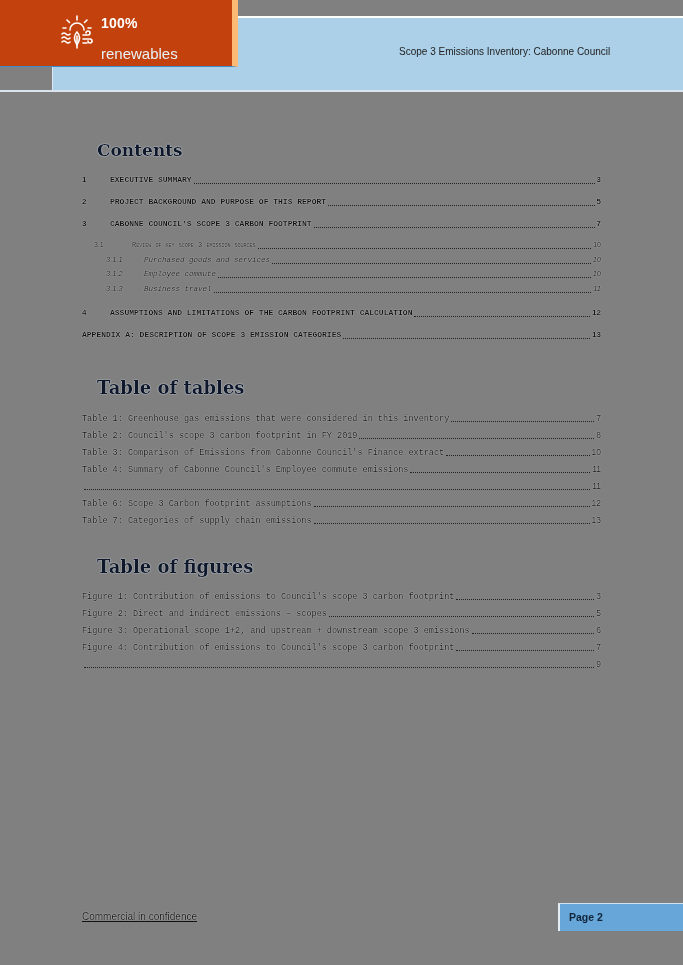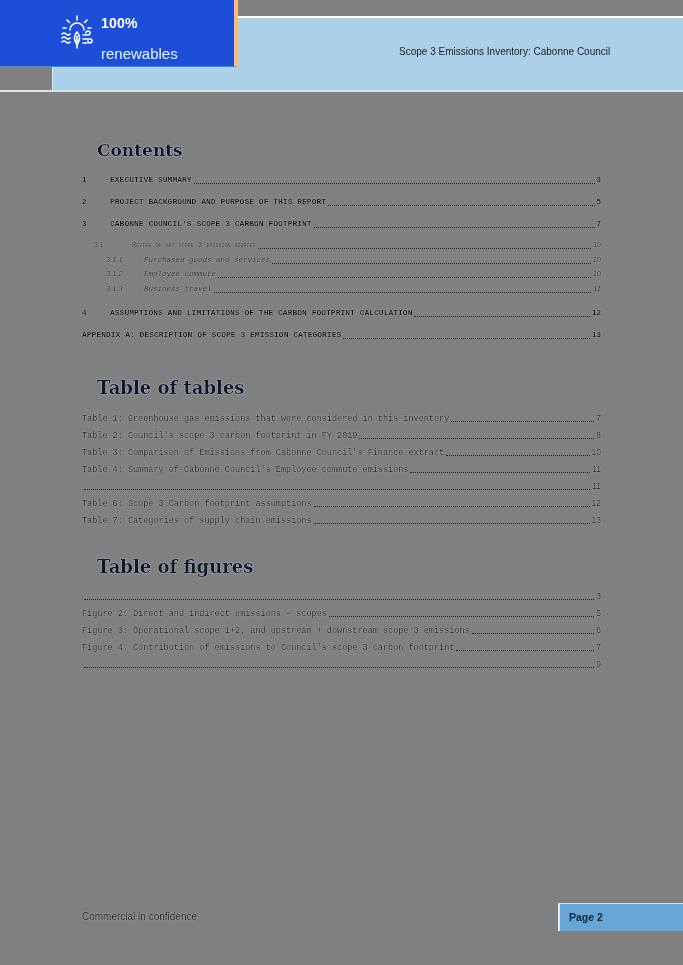--- a/index.html
+++ b/index.html
@@ -6,21 +6,21 @@
   body {
     width: 683px; height: 965px; position: relative; overflow: hidden;
     background: #808080;
     font-family: "Liberation Sans", sans-serif;
     color: #000;
   }
   .hdr-gray-top { position: absolute; left: 238px; top: 0; width: 445px; height: 16px; background: #808080; }
   .hdr-white-line { position: absolute; left: 238px; top: 16px; width: 445px; height: 2px; background: #ffffff; }
   .hdr-band { position: absolute; left: 52px; top: 18px; width: 631px; height: 72px; background: #abd0e8; border-left: 1px solid #dbe9f4; box-sizing: border-box; }
   .hdr-bottom-line { position: absolute; left: 0; top: 90px; width: 683px; height: 2px; background: #d9e4ec; }
-  .logo-box { position: absolute; left: 0; top: 0; width: 238px; height: 67px; background: #1d4ed8; border-right: 4px solid #fdba74; border-bottom: 1px solid #3d8ccb; box-sizing: border-box; }
+  .logo-box { position: absolute; left: 0; top: 0; width: 238px; height: 67px; background: #c2410c; border-right: 6px solid #fdba74; border-bottom: 1px solid #3d8ccb; box-sizing: border-box; }
   .logo-gray { position: absolute; left: 0; top: 67px; width: 52px; height: 23px; background: #808080; }
   .logo-icon { position: absolute; left: 60px; top: 14px; width: 34px; height: 36px; }
   .logo-text { position: absolute; left: 101px; top: 16px; color: #fff; line-height: 1; }
   .logo-text .l1 { font-size: 14px; font-weight: bold; display: block; letter-spacing: 0.2px; }
   .logo-text .l2 { font-size: 15px; display: block; margin-top: 16px; color: #e8f2fa; }
   .hdr-title { position: absolute; left: 399px; top: 46px; font-size: 10px; color: #222; white-space: nowrap; }
 
   .h { position: absolute; left: 97px; font-family: "DejaVu Serif", serif; font-weight: bold; color: #0f172a;
        text-shadow: 0 0 1px #fff, 0 0 1px #cfe6fa; white-space: nowrap; }
   .h.contents { top: 140px; font-size: 17px; }
@@ -36,21 +36,21 @@
   .row .pg { flex: 0 0 auto; }
   .row.lvl1 { font-weight: bold; font-size: 8px; }
   .row.lvl1 .num { width: 28px; }
   .row.lvl2 { left: 94px; width: 507px; font-size: 7px; font-variant: small-caps; }
   .row.lvl2 .num { width: 38px; }
   .row.lvl3 { left: 106px; width: 495px; font-size: 7.5px; font-style: italic; }
   .row.lvl3 .num { width: 38px; }
   .row.app { font-weight: bold; font-size: 8px; }
   .row.tt { font-size: 8.5px; }
 
-  .foot-text { position: absolute; left: 82px; top: 911px; font-size: 10px; color: #111; text-shadow: 0 0 1px #fff; white-space: nowrap; }
+  .foot-text { position: absolute; left: 82px; top: 911px; font-size: 10px; color: #111; text-shadow: 0 0 1px #fff; white-space: nowrap; text-decoration: underline; }
   .page-box { position: absolute; left: 558px; top: 903px; width: 125px; height: 28px; background: #67a6d8; border-left: 2px solid #e6eef5; border-top: 1px solid #cfe0ee; box-sizing: border-box; text-align: right; }
   .page-box span { position: absolute; left: 9px; top: 7px; font-size: 10.5px; color: #10243a; font-weight: bold; }
 </style>
 </head>
 <body>
 
 <div>
   <div class="hdr-gray-top"></div>
   <div class="hdr-white-line"></div>
   <div class="hdr-band"></div>
@@ -170,20 +170,21 @@
 </div>
 <div class="row tt" style="top:514px">
   <span class="txt">Table 7: Categories of supply chain emissions</span>
   <span class="dots"></span>
   <span class="pg">13</span>
 </div>
 
 <div class="h figures">Table of figures</div>
 
 <div class="row tt" style="top:590px">
+  <span class="txt">Figure 1: Contribution of emissions to Council's scope 3 carbon footprint</span>
   <span class="dots"></span>
   <span class="pg">3</span>
 </div>
 <div class="row tt" style="top:607px">
   <span class="txt">Figure 2: Direct and indirect emissions – scopes</span>
   <span class="dots"></span>
   <span class="pg">5</span>
 </div>
 <div class="row tt" style="top:624px">
   <span class="txt">Figure 3: Operational scope 1+2, and upstream + downstream scope 3 emissions</span>

